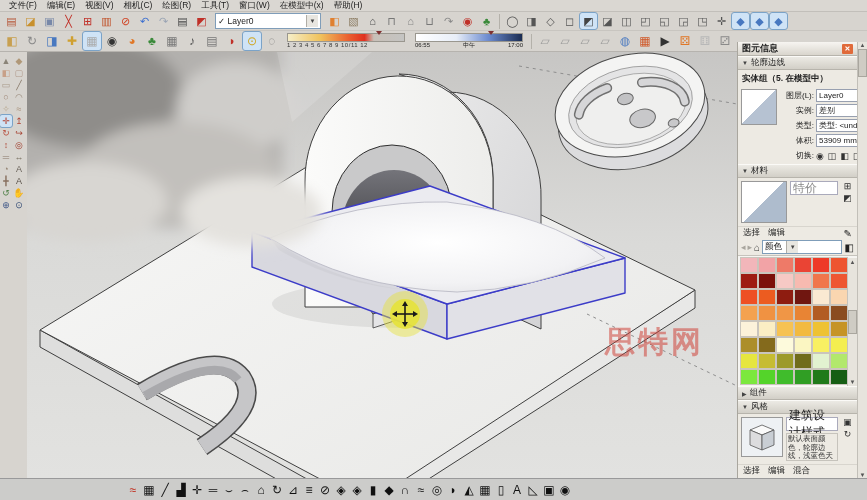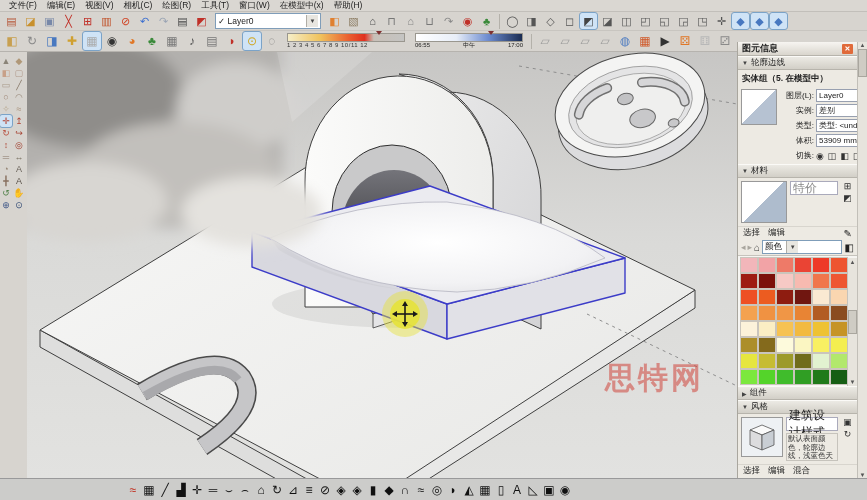--- a/index.html
+++ b/index.html
@@ -352,21 +352,21 @@
   <g filter="url(#blur7)">
     <rect x="-25" y="-25" width="280" height="200" fill="#b3b1ae"></rect>
     <ellipse cx="60" cy="40" rx="95" ry="55" fill="#8f8d8a"></ellipse>
     <ellipse cx="210" cy="55" rx="60" ry="45" fill="#cfcdca"></ellipse>
     <ellipse cx="150" cy="120" rx="100" ry="50" fill="#c2c0bc"></ellipse>
     <ellipse cx="60" cy="150" rx="80" ry="40" fill="#d8d6d2"></ellipse>
     <ellipse cx="225" cy="160" rx="70" ry="35" fill="#e4e2de"></ellipse>
   </g>
   <polygon points="250,0 345,0 265,70" fill="#ffffff" opacity="0.15"></polygon>
 </svg>
-<div class="watermark" style="color: rgb(208, 69, 60); margin-top: 36px;">思特网</div>
+<div class="watermark" style="color: rgb(208, 69, 60);">思特网</div>
 </div>
 
 <div class="panel">
  <div class="pcol">
   <div class="phead">
     <span>图元信息</span>
     <span class="x">✕</span>
   </div>
 
   <div class="shead">

